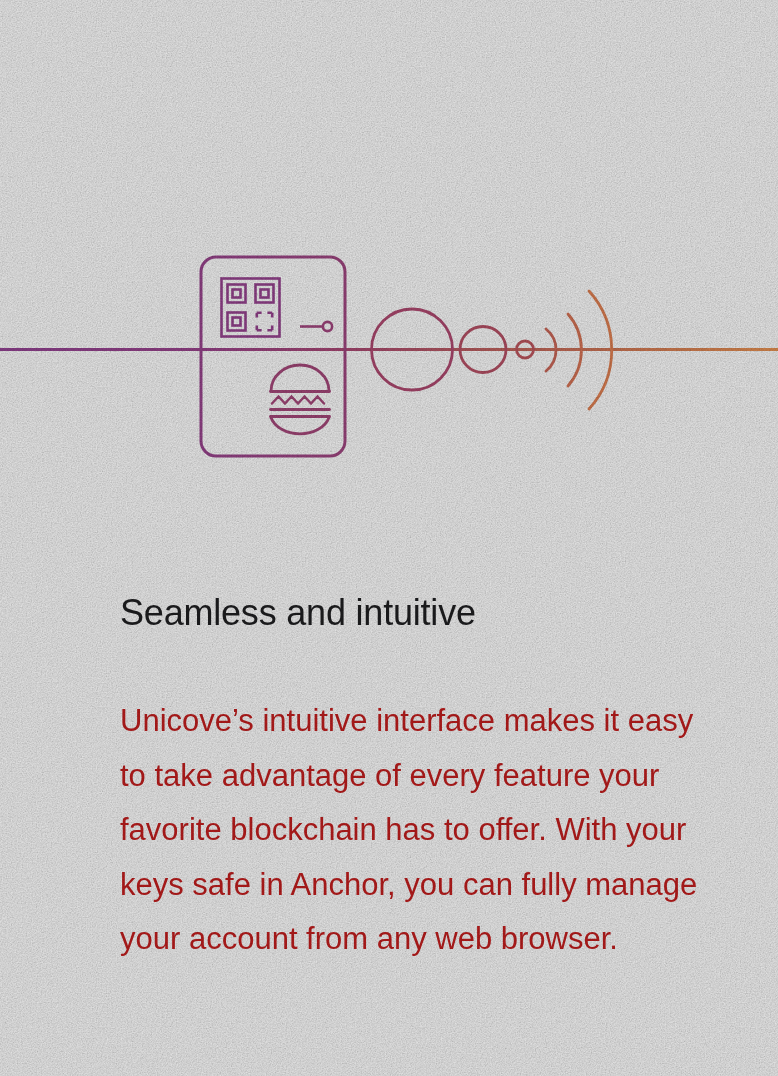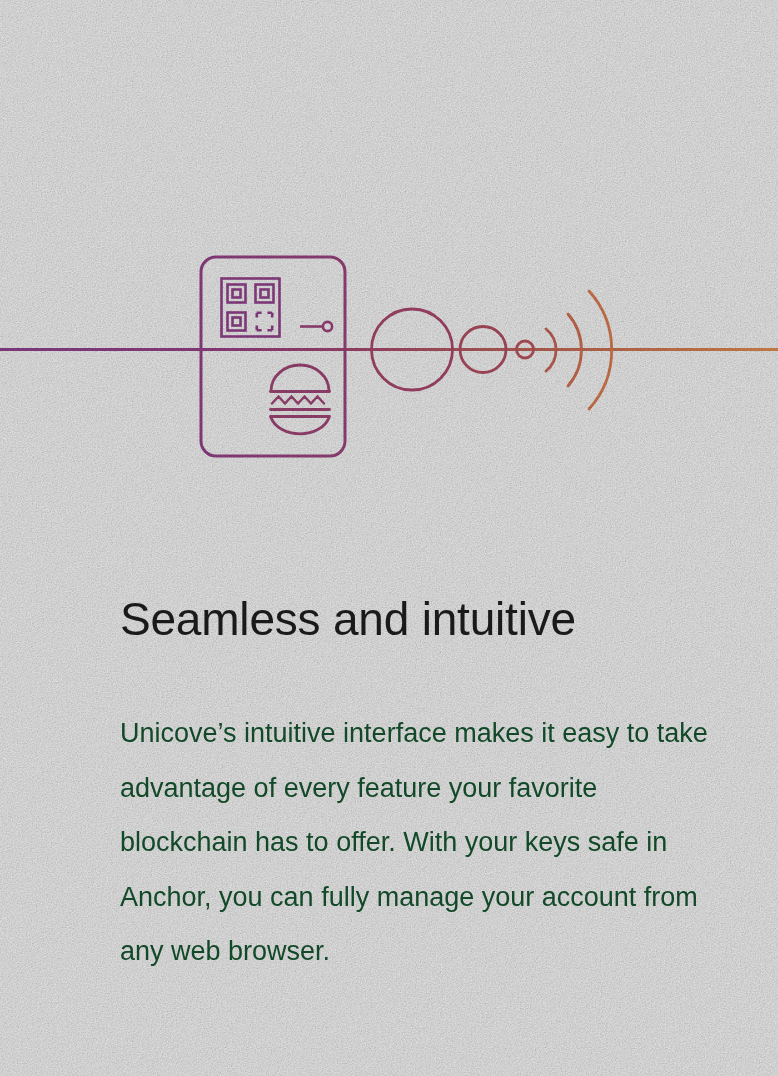--- a/index.html
+++ b/index.html
@@ -46,34 +46,34 @@
   
   #copy {
     position: absolute;
     left: 120px;
     top: 592px;
     width: 620px;
   }
   #headline {
     margin: 0;
     font-family: "Liberation Sans", sans-serif;
-    font-size: 46px;
+    font-size: 36px;
     font-weight: 400;
     letter-spacing: -0.2px;
     color: #1d1d1f;
     line-height: 1.18;
     white-space: nowrap;
   }
   #bodytext {
     margin: 0;
     padding-top: 60px;
     font-family: "Liberation Sans", sans-serif;
-    font-size: 27px;
+    font-size: 31px;
     font-weight: 400;
-    color: #14532d;
+    color: #b91c1c;
     line-height: 54.5px;
     width: 600px;
   }
 </style>
 </head>
 <body>
 
 <div id="page">
 
   <div id="hero">

